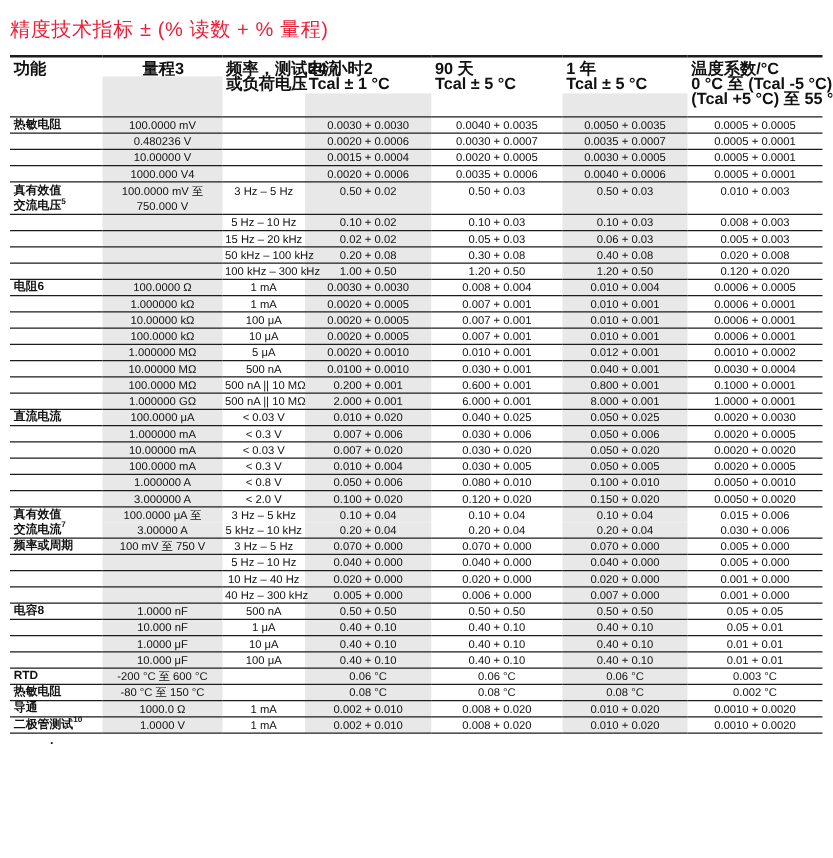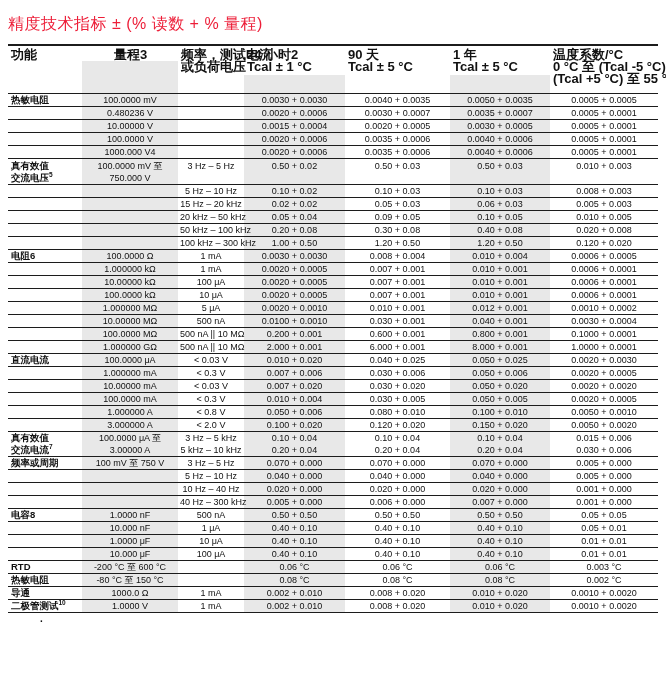--- a/index.html
+++ b/index.html
@@ -103,29 +103,20 @@
           <td class="c1"></td>
           <td class="c2">10.00000 V</td>
           <td class="c3"></td>
           <td class="c4">0.0015 + 0.0004</td>
           <td class="c5">0.0020 + 0.0005</td>
           <td class="c6">0.0030 + 0.0005</td>
           <td class="c7">0.0005 + 0.0001</td>
         </tr>
         <tr>
           <td class="c1"></td>
-          <td class="c2">100.0000 V</td>
-          <td class="c3"></td>
-          <td class="c4">0.0020 + 0.0006</td>
-          <td class="c5">0.0035 + 0.0006</td>
-          <td class="c6">0.0040 + 0.0006</td>
-          <td class="c7">0.0005 + 0.0001</td>
-        </tr>
-        <tr>
-          <td class="c1"></td>
           <td class="c2">1000.000 V4</td>
           <td class="c3"></td>
           <td class="c4">0.0020 + 0.0006</td>
           <td class="c5">0.0035 + 0.0006</td>
           <td class="c6">0.0040 + 0.0006</td>
           <td class="c7">0.0005 + 0.0001</td>
         </tr>
         <tr class="tall">
           <td class="c1">真有效值<br>交流电压<sup>5</sup></td>
           <td class="c2">100.0000 mV 至<br>750.000 V</td>
@@ -149,29 +140,20 @@
           <td class="c2"></td>
           <td class="c3">15 Hz – 20 kHz</td>
           <td class="c4">0.02 + 0.02</td>
           <td class="c5">0.05 + 0.03</td>
           <td class="c6">0.06 + 0.03</td>
           <td class="c7">0.005 + 0.003</td>
         </tr>
         <tr>
           <td class="c1"></td>
           <td class="c2"></td>
-          <td class="c3">20 kHz – 50 kHz</td>
-          <td class="c4">0.05 + 0.04</td>
-          <td class="c5">0.09 + 0.05</td>
-          <td class="c6">0.10 + 0.05</td>
-          <td class="c7">0.010 + 0.005</td>
-        </tr>
-        <tr>
-          <td class="c1"></td>
-          <td class="c2"></td>
           <td class="c3">50 kHz – 100 kHz</td>
           <td class="c4">0.20 + 0.08</td>
           <td class="c5">0.30 + 0.08</td>
           <td class="c6">0.40 + 0.08</td>
           <td class="c7">0.020 + 0.008</td>
         </tr>
         <tr>
           <td class="c1"></td>
           <td class="c2"></td>
           <td class="c3">100 kHz – 300 kHz</td>

